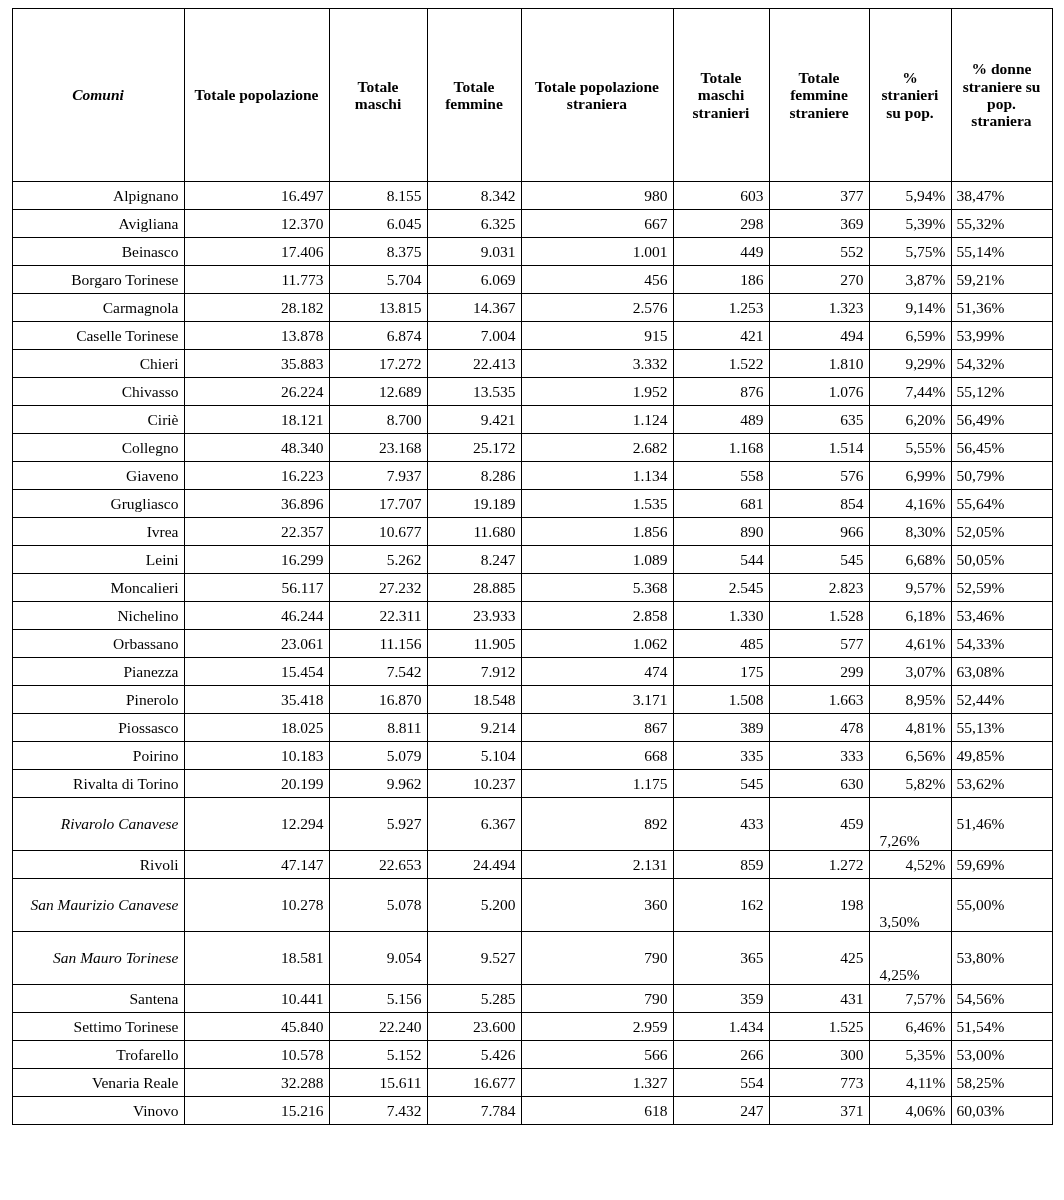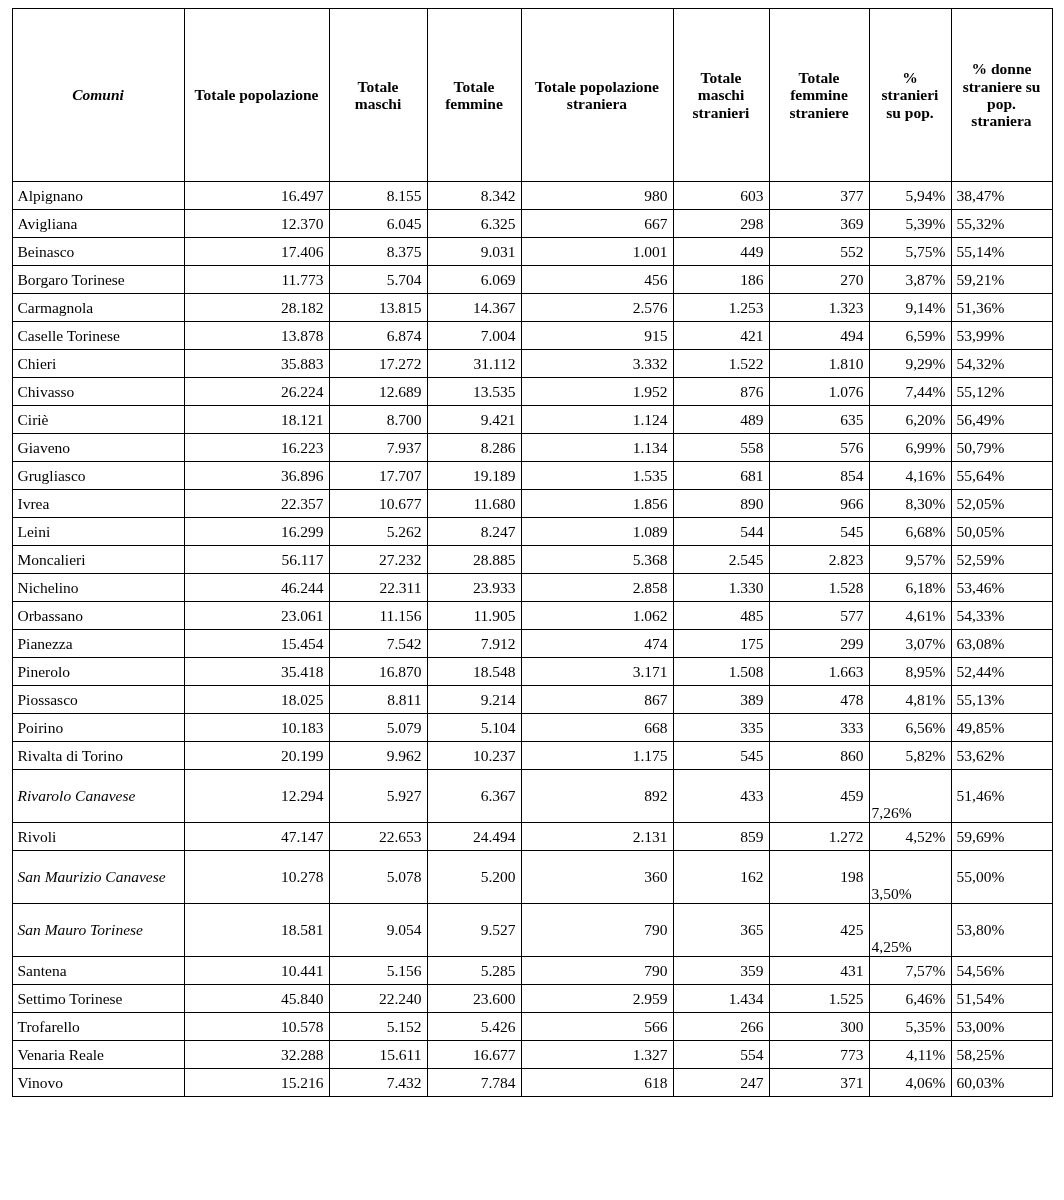--- a/index.html
+++ b/index.html
@@ -47,21 +47,21 @@
   }
   th.h-left {
     text-align: center;
     padding-left: 4px;
   }
   
   tbody td {
     height: 25px;
   }
   td.name {
-    text-align: left;
+    text-align: right;
     white-space: nowrap;
   }
   td.num {
     text-align: right;
     padding-right: 6px;
   }
   td.pct {
     text-align: left;
     padding-right: 6px;
   }
@@ -74,21 +74,21 @@
     height: 50px;
   }
   tr.tall td.name {
     line-height: 1.15;
     white-space: normal;
     font-style: italic;
   }
   tr.tall td.pct-bottom {
     vertical-align: bottom;
     text-align: left;
-    padding-left: 2px;
+    padding-left: 10px;
   }
   
   col.c0 { width: 172px; }
   col.c1 { width: 145px; }
   col.c2 { width: 98px; }
   col.c3 { width: 94px; }
   col.c4 { width: 152px; }
   col.c5 { width: 96px; }
   col.c6 { width: 100px; }
   col.c7 { width: 82px; }
@@ -187,21 +187,21 @@
           <td class="num">915</td>
           <td class="num">421</td>
           <td class="num">494</td>
           <td class="pct-left">6,59%</td>
           <td class="pct">53,99%</td>
         </tr>
         <tr>
           <td class="name">Chieri</td>
           <td class="num">35.883</td>
           <td class="num">17.272</td>
-          <td class="num">31.112</td>
+          <td class="num">22.413</td>
           <td class="num">3.332</td>
           <td class="num">1.522</td>
           <td class="num">1.810</td>
           <td class="pct-left">9,29%</td>
           <td class="pct">54,32%</td>
         </tr>
         <tr>
           <td class="name">Chivasso</td>
           <td class="num">26.224</td>
           <td class="num">12.689</td>
@@ -217,20 +217,31 @@
           <td class="num">18.121</td>
           <td class="num">8.700</td>
           <td class="num">9.421</td>
           <td class="num">1.124</td>
           <td class="num">489</td>
           <td class="num">635</td>
           <td class="pct-left">6,20%</td>
           <td class="pct">56,49%</td>
         </tr>
         <tr>
+          <td class="name">Collegno</td>
+          <td class="num">48.340</td>
+          <td class="num">23.168</td>
+          <td class="num">25.172</td>
+          <td class="num">2.682</td>
+          <td class="num">1.168</td>
+          <td class="num">1.514</td>
+          <td class="pct-left">5,55%</td>
+          <td class="pct">56,45%</td>
+        </tr>
+        <tr>
           <td class="name">Giaveno</td>
           <td class="num">16.223</td>
           <td class="num">7.937</td>
           <td class="num">8.286</td>
           <td class="num">1.134</td>
           <td class="num">558</td>
           <td class="num">576</td>
           <td class="pct-left">6,99%</td>
           <td class="pct">50,79%</td>
         </tr>
@@ -344,21 +355,21 @@
           <td class="pct-left">6,56%</td>
           <td class="pct">49,85%</td>
         </tr>
         <tr>
           <td class="name">Rivalta di Torino</td>
           <td class="num">20.199</td>
           <td class="num">9.962</td>
           <td class="num">10.237</td>
           <td class="num">1.175</td>
           <td class="num">545</td>
-          <td class="num">860</td>
+          <td class="num">630</td>
           <td class="pct-left">5,82%</td>
           <td class="pct">53,62%</td>
         </tr>
         <tr class="tall">
           <td class="name">Rivarolo Canavese</td>
           <td class="num">12.294</td>
           <td class="num">5.927</td>
           <td class="num">6.367</td>
           <td class="num">892</td>
           <td class="num">433</td>

